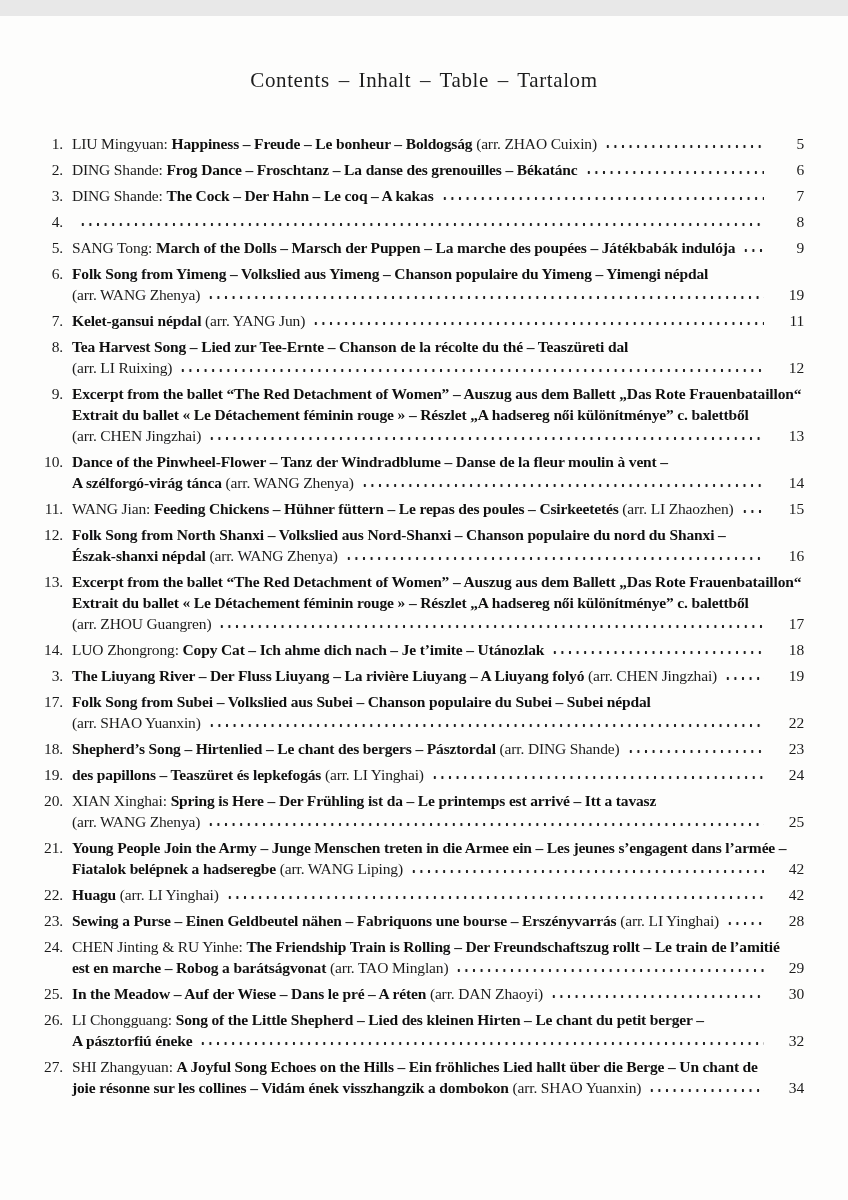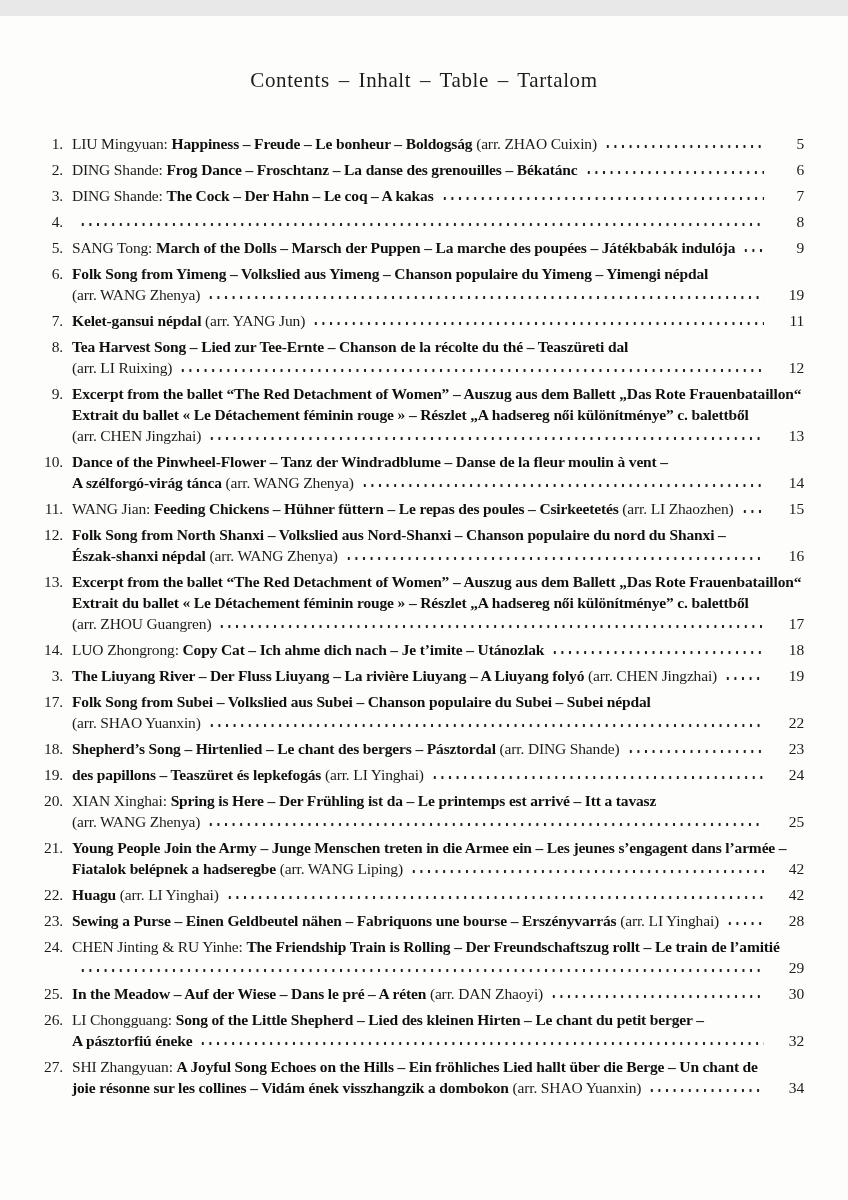--- a/index.html
+++ b/index.html
@@ -315,20 +315,21 @@
             <div class="leader"></div>
             <div class="pagenum">28</div>
           </div>
         </div>
       </div>
       <div class="entry">
         <div class="num">24.</div>
         <div class="body">
           <div class="line"><span class="txt"><span class="seg">CHEN Jinting &amp; RU Yinhe: </span><span class="seg bold">The Friendship Train is Rolling – Der Freundschaftszug rollt – Le train de l’amitié</span></span></div>
           <div class="line last">
+            <span class="txt"><span class="seg bold">est en marche – Robog a barátságvonat </span><span class="seg">(arr. TAO Minglan)</span></span>
             <div class="leader"></div>
             <div class="pagenum">29</div>
           </div>
         </div>
       </div>
       <div class="entry">
         <div class="num">25.</div>
         <div class="body">
           <div class="line last">
             <span class="txt"><span class="seg bold">In the Meadow – Auf der Wiese – Dans le pré – A réten </span><span class="seg">(arr. DAN Zhaoyi)</span></span>

